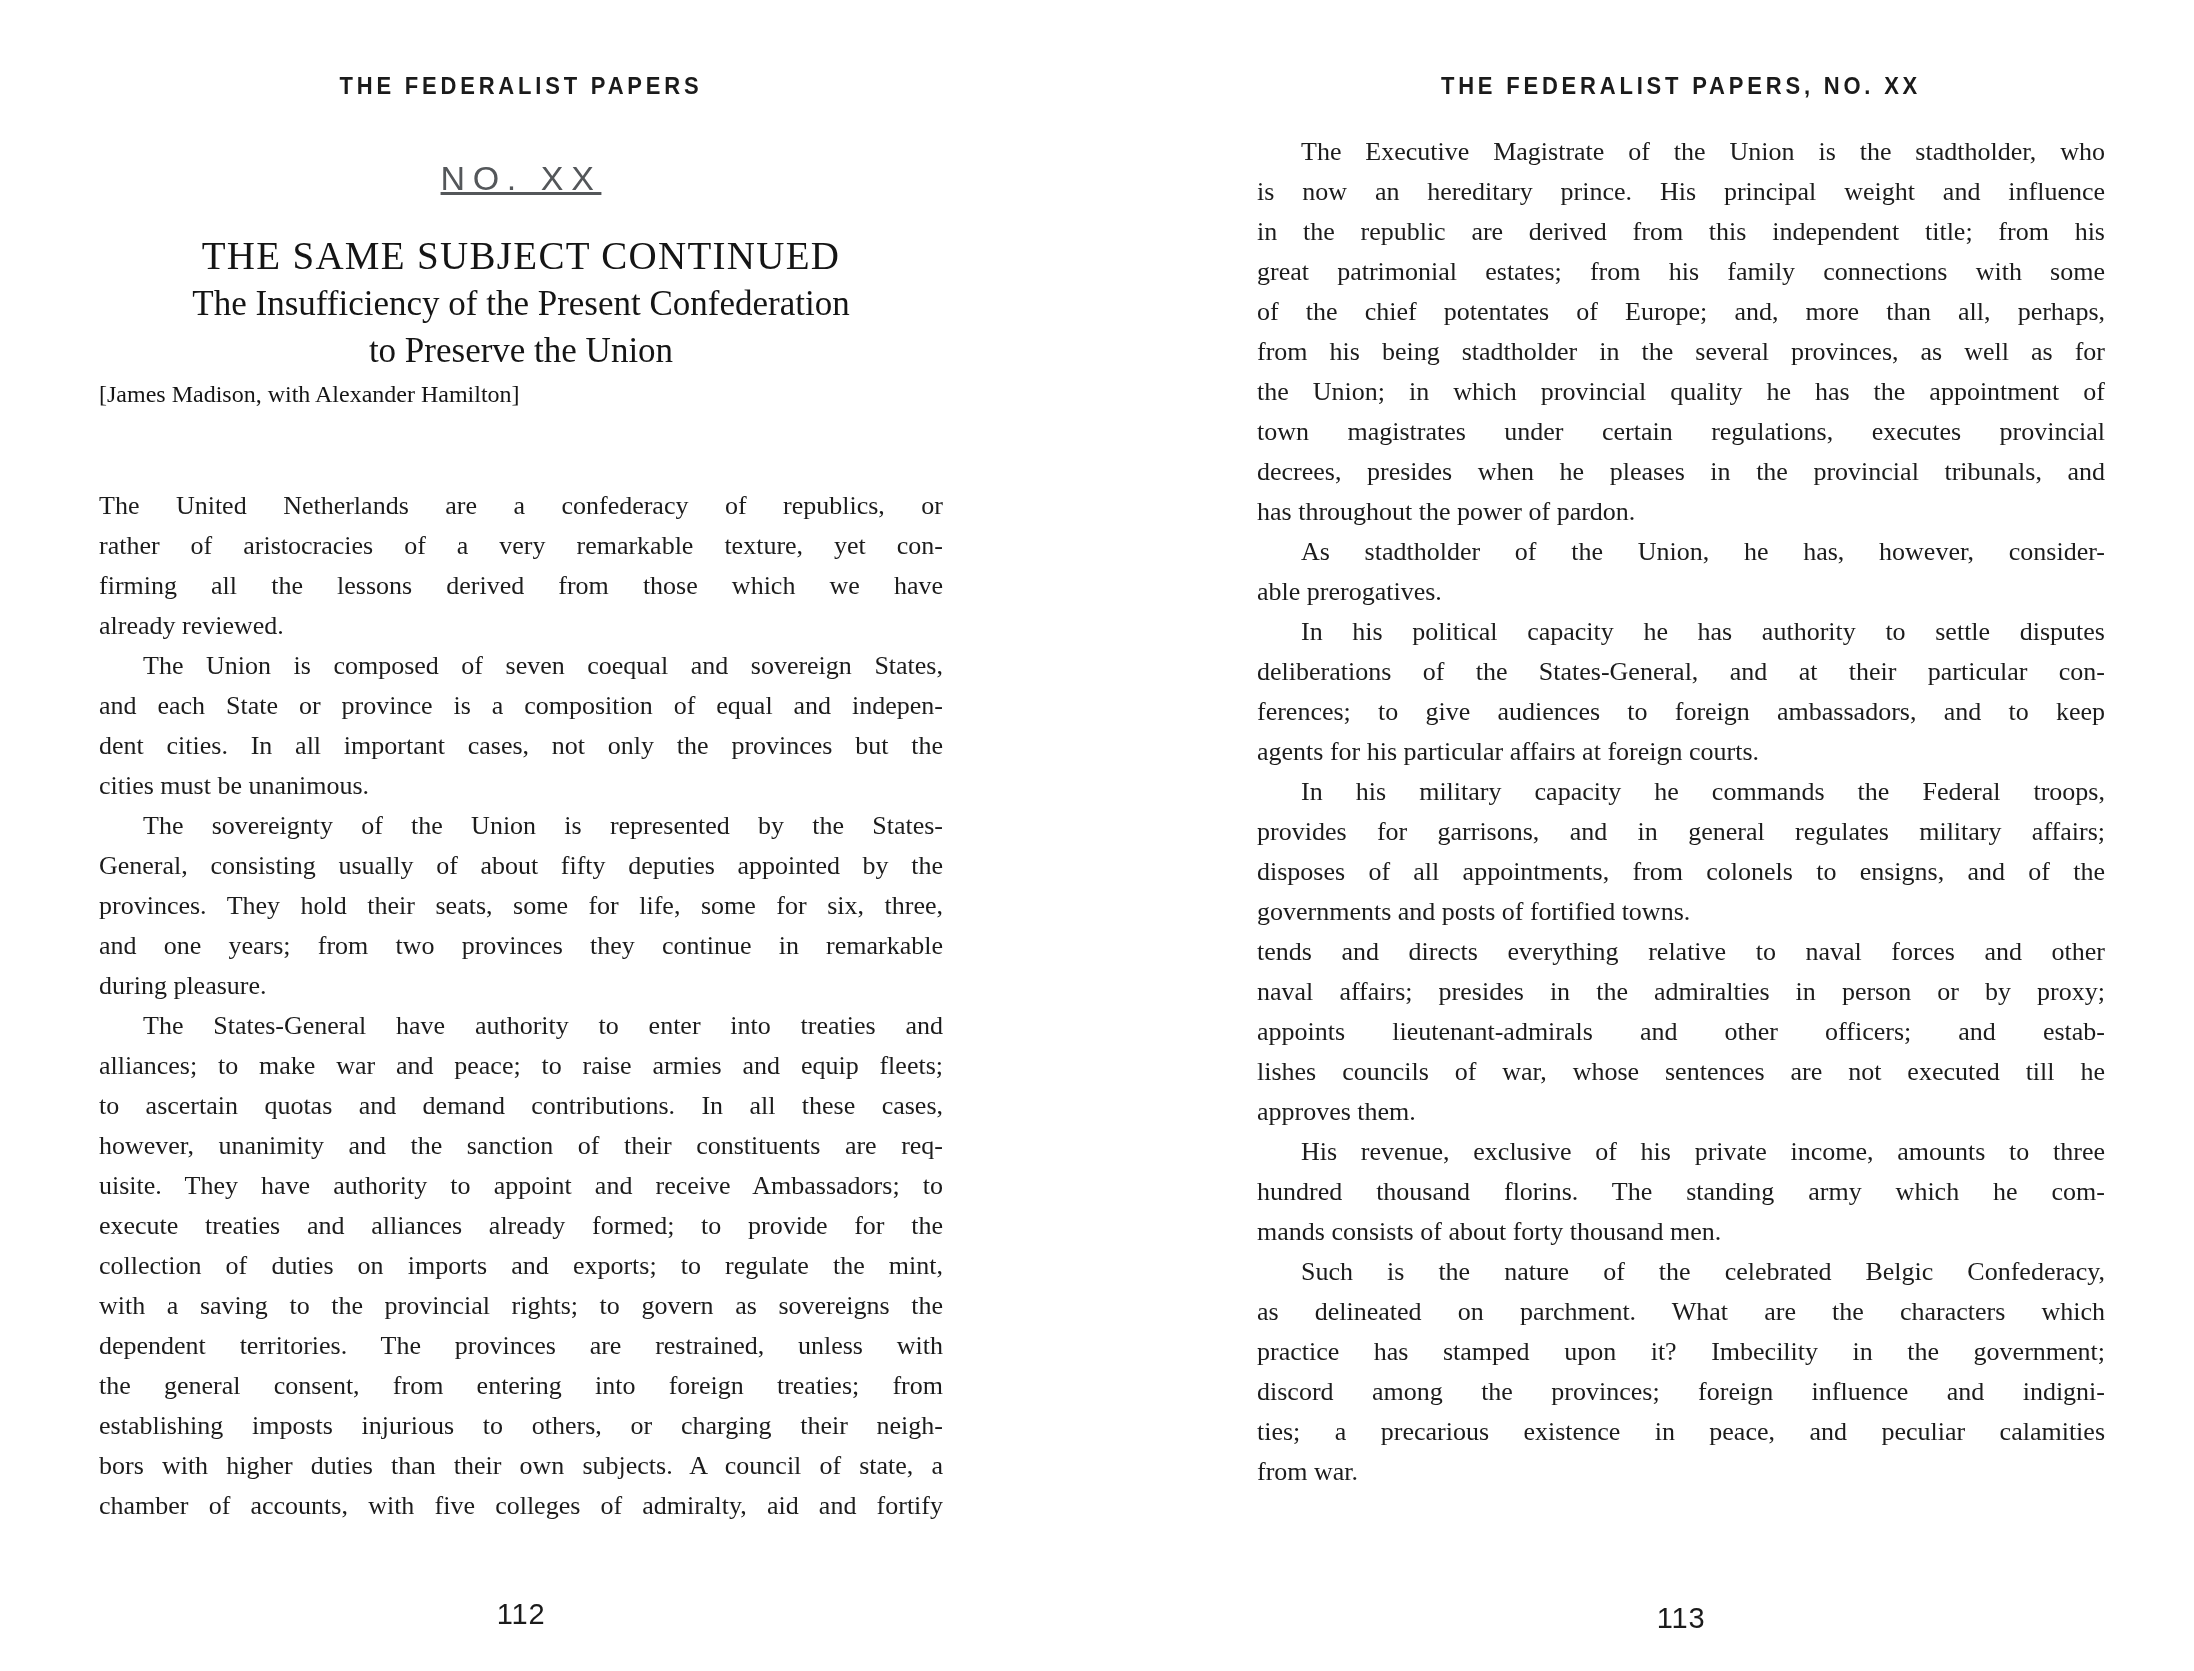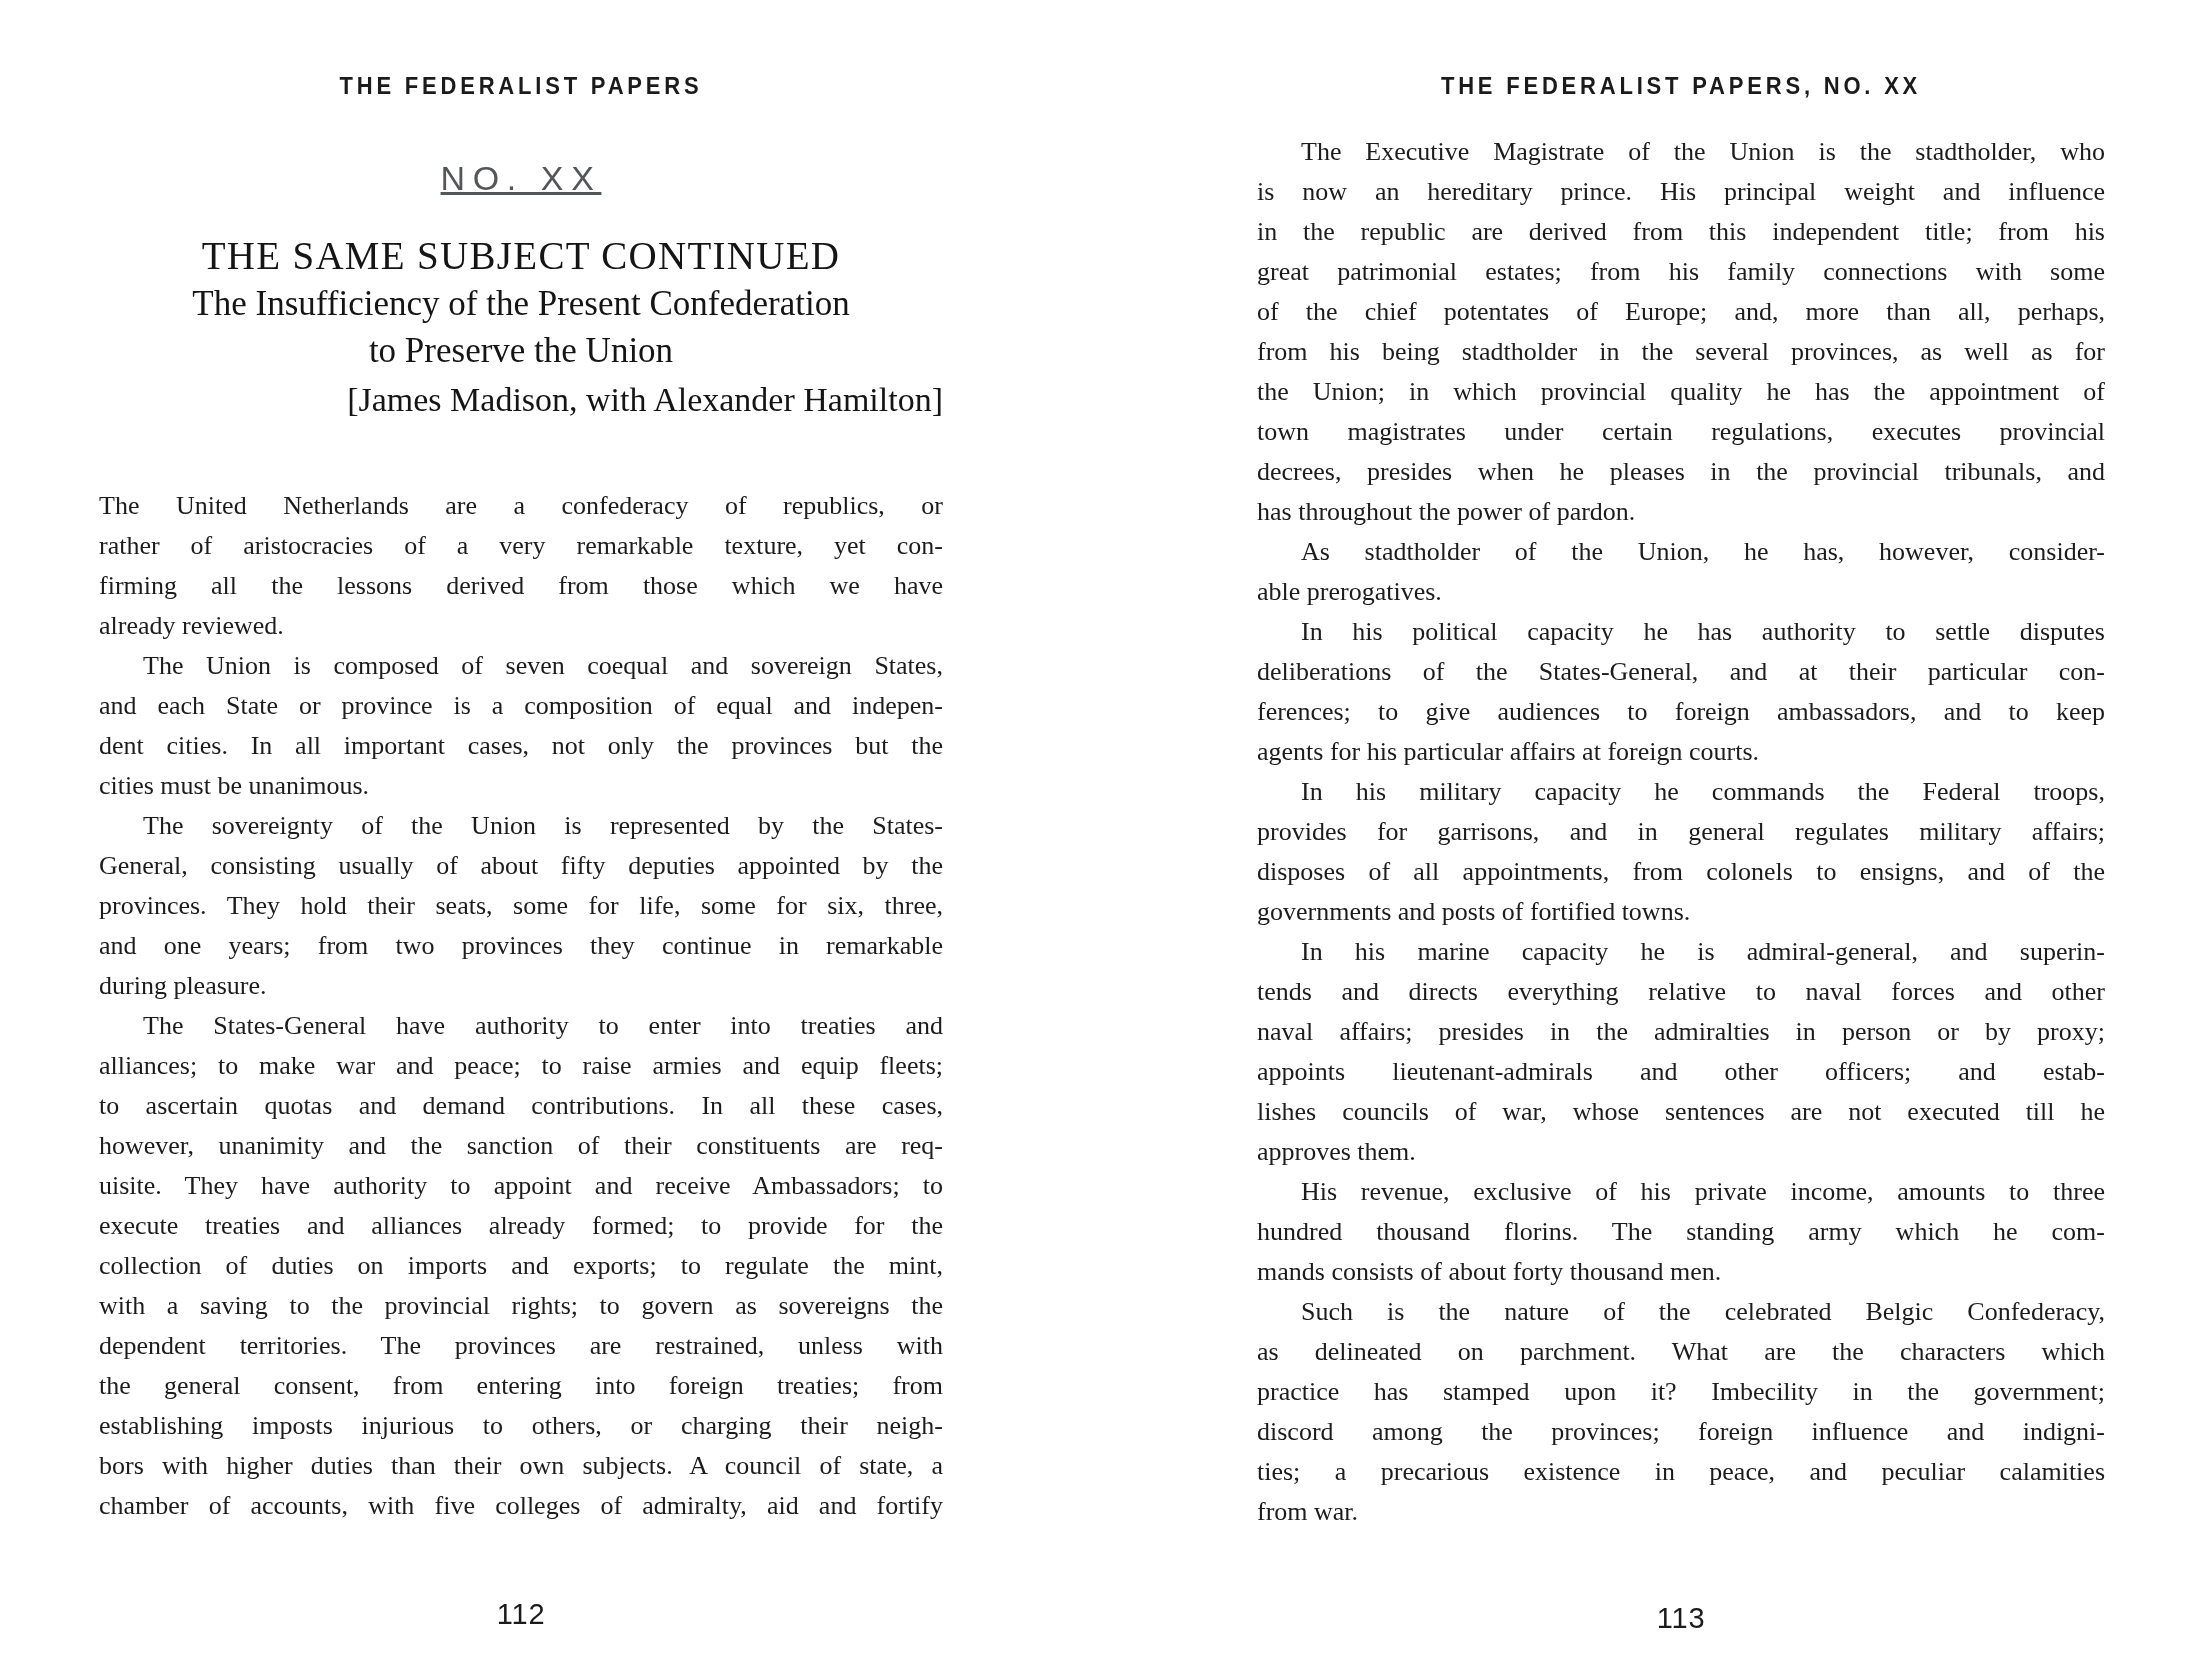--- a/index.html
+++ b/index.html
@@ -45,22 +45,22 @@
     text-align: center;
     font-size: 35px; color: #151515;
   }
   .subtitle-2 {
     position: absolute; left: 0; right: 0; top: 331px;
     text-align: center;
     font-size: 35px; color: #151515;
   }
   .byline {
     position: absolute; left: 0; right: 0; top: 381px;
-    text-align: right;
-    font-size: 34px; color: #151515;
+    text-align: left;
+    font-size: 24px; color: #151515;
   }
 
   .body-text {
     position: absolute; left: 0; right: 0;
     font-size: 26px;
     line-height: 40px;
     color: #1c1c1c;
   }
   .body-left  { top: 486px; }
   .body-right { top: 132px; }
@@ -161,21 +161,20 @@
         <div class="line">ferences; to give audiences to foreign ambassadors, and to keep</div>
         <div class="line last">agents for his particular affairs at foreign courts.</div>
       </div>
       <div class="para">
         <div class="line first-indent">In his military capacity he commands the Federal troops,</div>
         <div class="line">provides for garrisons, and in general regulates military affairs;</div>
         <div class="line">disposes of all appointments, from colonels to ensigns, and of the</div>
         <div class="line last">governments and posts of fortified towns.</div>
       </div>
       <div class="para">
-        <div class="line first-indent">In his marine capacity he is admiral-general, and superin-</div>
         <div class="line">tends and directs everything relative to naval forces and other</div>
         <div class="line">naval affairs; presides in the admiralties in person or by proxy;</div>
         <div class="line">appoints lieutenant-admirals and other officers; and estab-</div>
         <div class="line">lishes councils of war, whose sentences are not executed till he</div>
         <div class="line last">approves them.</div>
       </div>
       <div class="para">
         <div class="line first-indent">His revenue, exclusive of his private income, amounts to three</div>
         <div class="line">hundred thousand florins. The standing army which he com-</div>
         <div class="line last">mands consists of about forty thousand men.</div>

